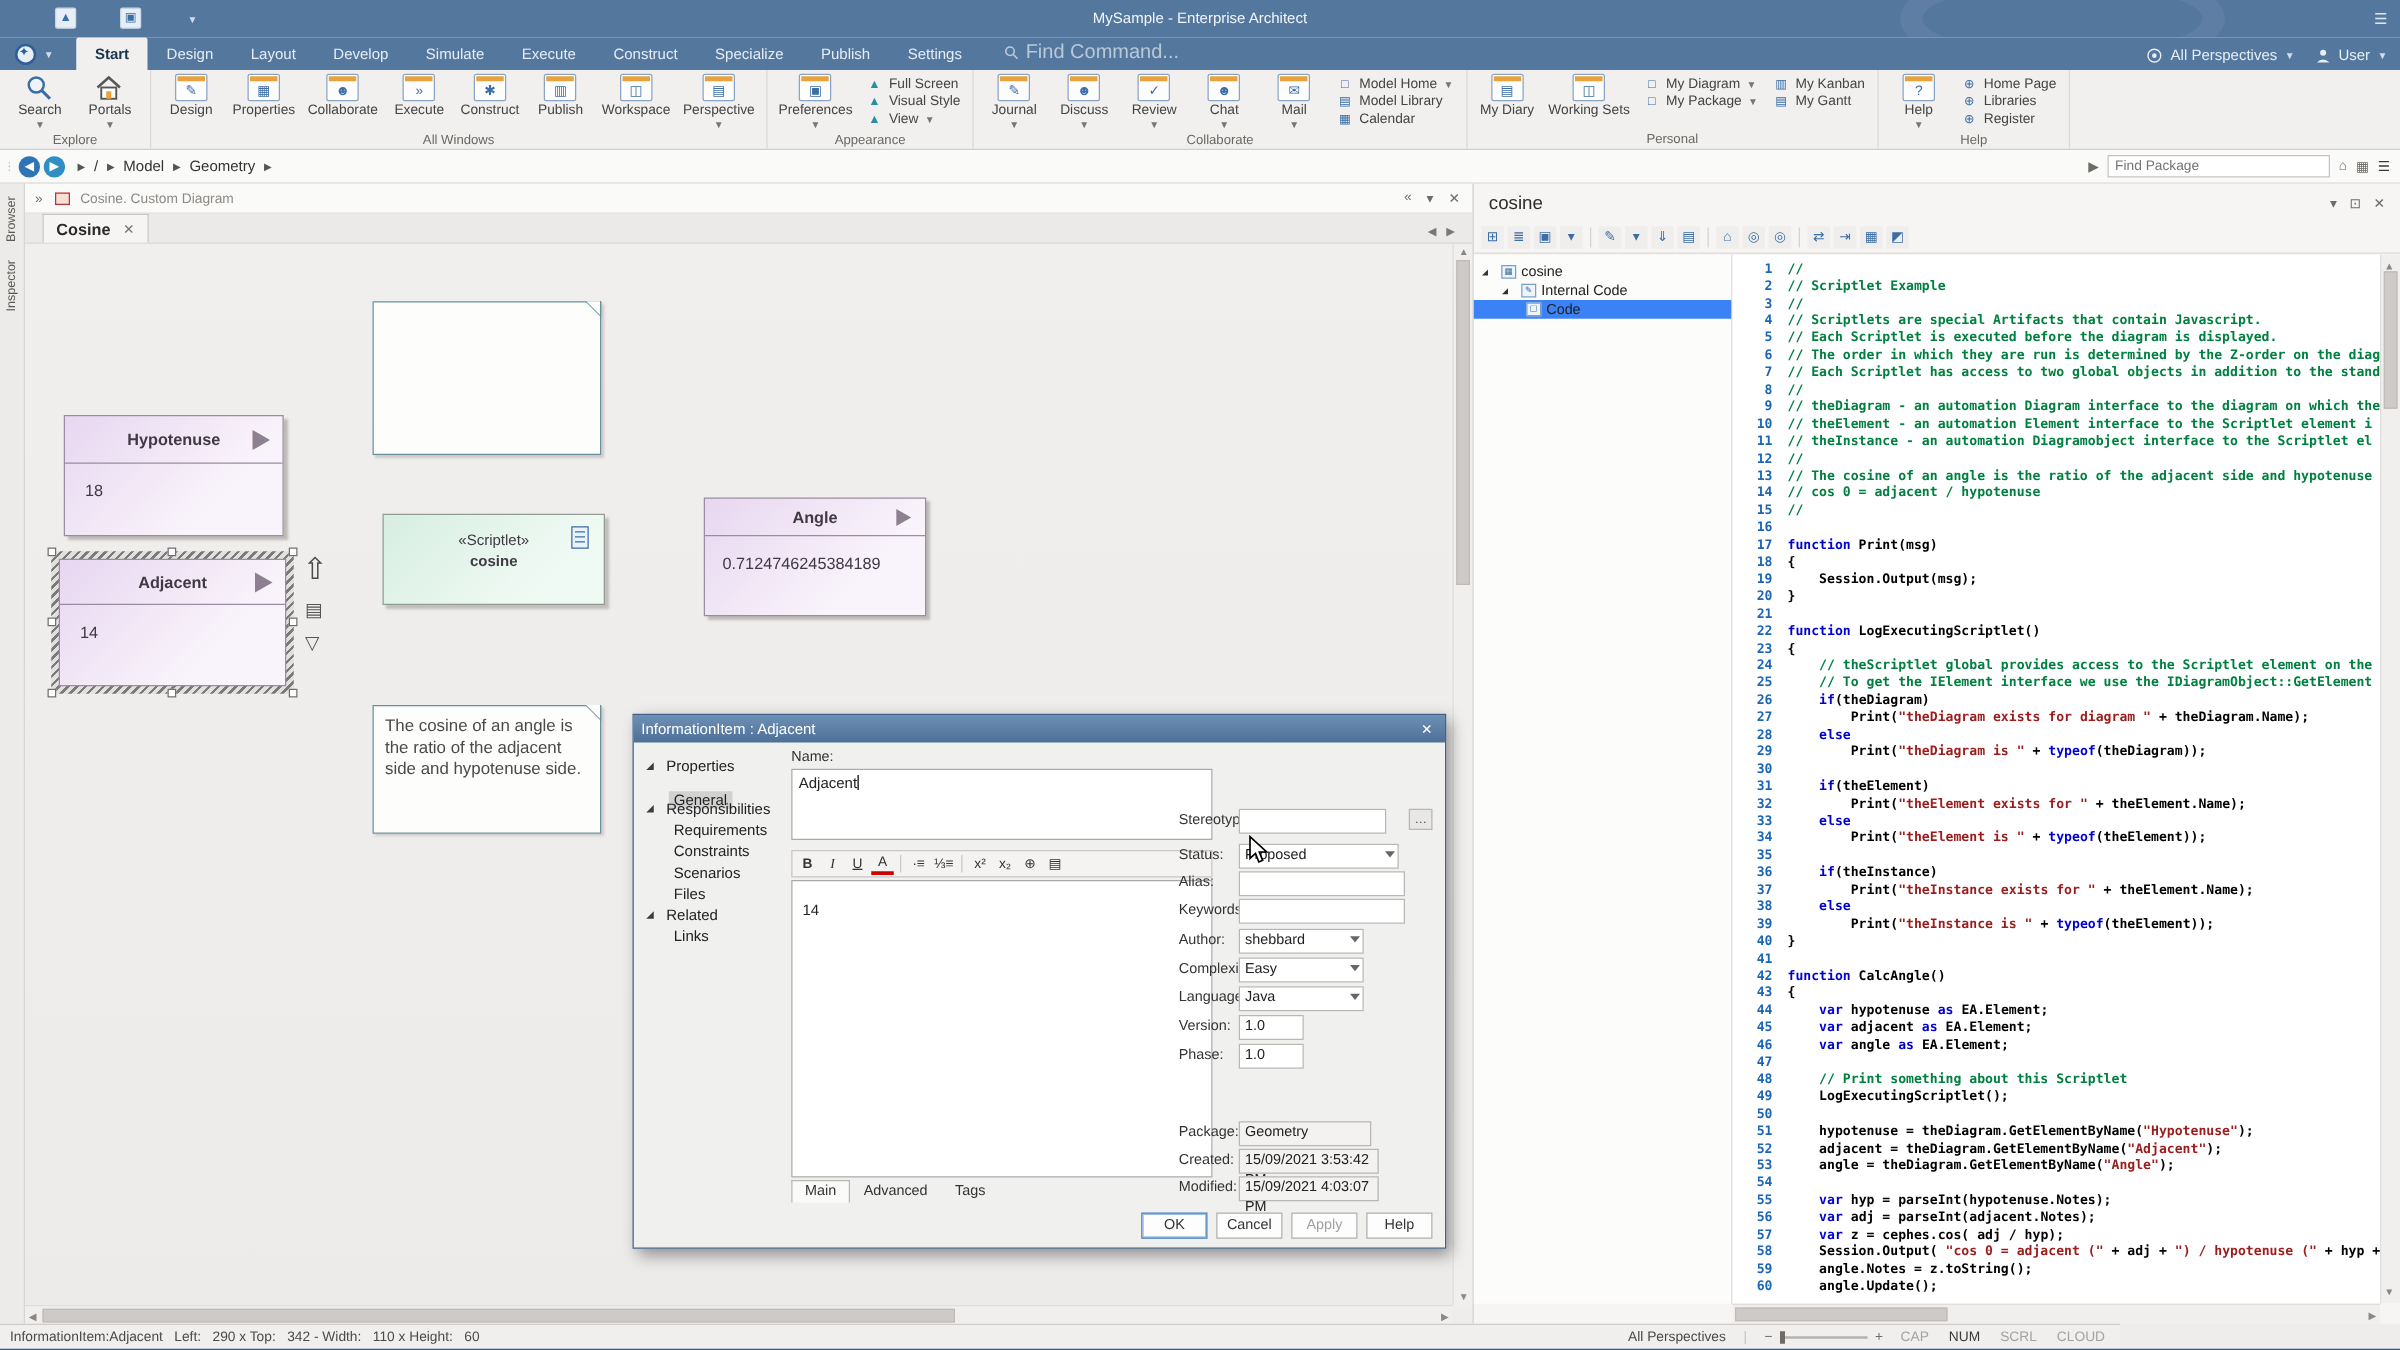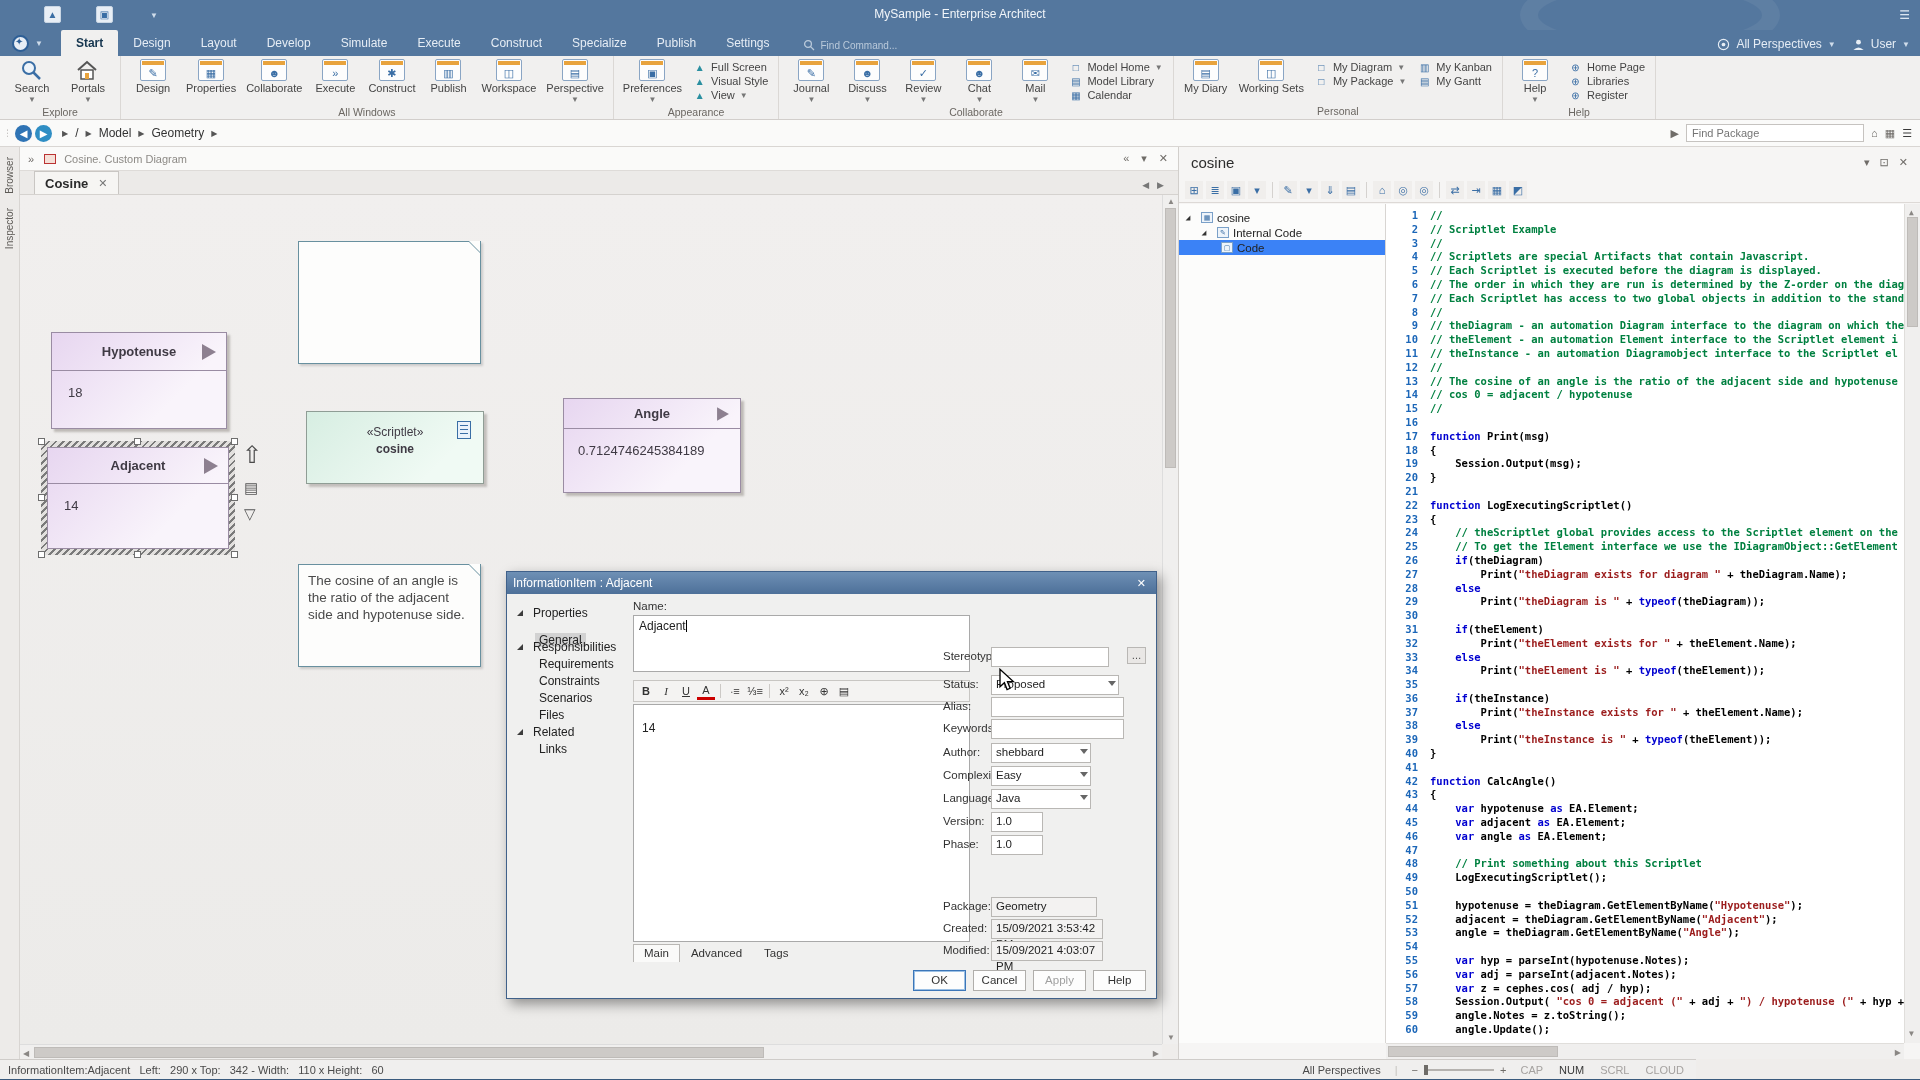--- a/index.html
+++ b/index.html
@@ -12,21 +12,21 @@
   #tb-swirl { position:absolute; right:140px; top:-30px; width:260px; height:90px; border:18px solid rgba(255,255,255,.06); border-radius:50%; }
   #tb-menu { position:absolute; right:10px; top:8px; color:#dce6f0; font-size:12px; }
 
   
   #tabsrow { position:absolute; left:0; top:30px; width:1920px; height:26px; background:#54779e; display:flex; align-items:flex-end; }
   #ea-logo { width:17px; height:17px; border-radius:50%; background:#e8eef5; margin:0 4px 4px 12px; border:2px solid #2e5f96; position:relative; }
   #ea-logo:after { content:"✦"; position:absolute; left:1px; top:-1px; font-size:10px; color:#2e5f96; }
   #logo-arrow { color:#cfdcea; font-size:8px; margin:0 18px 8px 2px; }
   .rtab { height:26px; line-height:26px; padding:0 15px; font-size:12px; color:#e6edf5; cursor:default; }
   .rtab.active { background:#f1f0ef; color:#16364f; border-radius:2px 2px 0 0; font-weight:bold; }
-  #find-cmd { display:flex; align-items:center; gap:6px; margin:0 0 5px 18px; color:#b9c9da; font-size:10px; }
+  #find-cmd { display:flex; align-items:center; gap:6px; margin:0 0 5px 18px; color:#b9c9da; font-size:16px; }
   #tabs-right { margin-left:auto; display:flex; align-items:center; gap:6px; padding:0 10px 5px 0; color:#e6edf5; font-size:12px; }
   .mini-arrow { font-size:8px; color:#cfdcea; }
 
   
   #ribbon { position:absolute; left:0; top:56px; width:1920px; height:64px; background:#f1f0ef; border-bottom:1px solid #d2cecb; display:flex; }
   .rgroup { display:flex; flex-direction:column; border-right:1px solid #dbd8d5; padding:2px 4px 0 4px; }
   .ritems { display:flex; flex:1; align-items:flex-start; }
   .rglabel { text-align:center; font-size:10.5px; color:#6b6762; padding:1px 0 2px 0; }
   .rlarge { display:flex; flex-direction:column; align-items:center; min-width:56px; padding:1px 5px; }
   .bicon { width:26px; height:22px; border:1px solid #8aa5c4; border-radius:2px; background:#fdfdfd; position:relative; margin-bottom:1px; }

